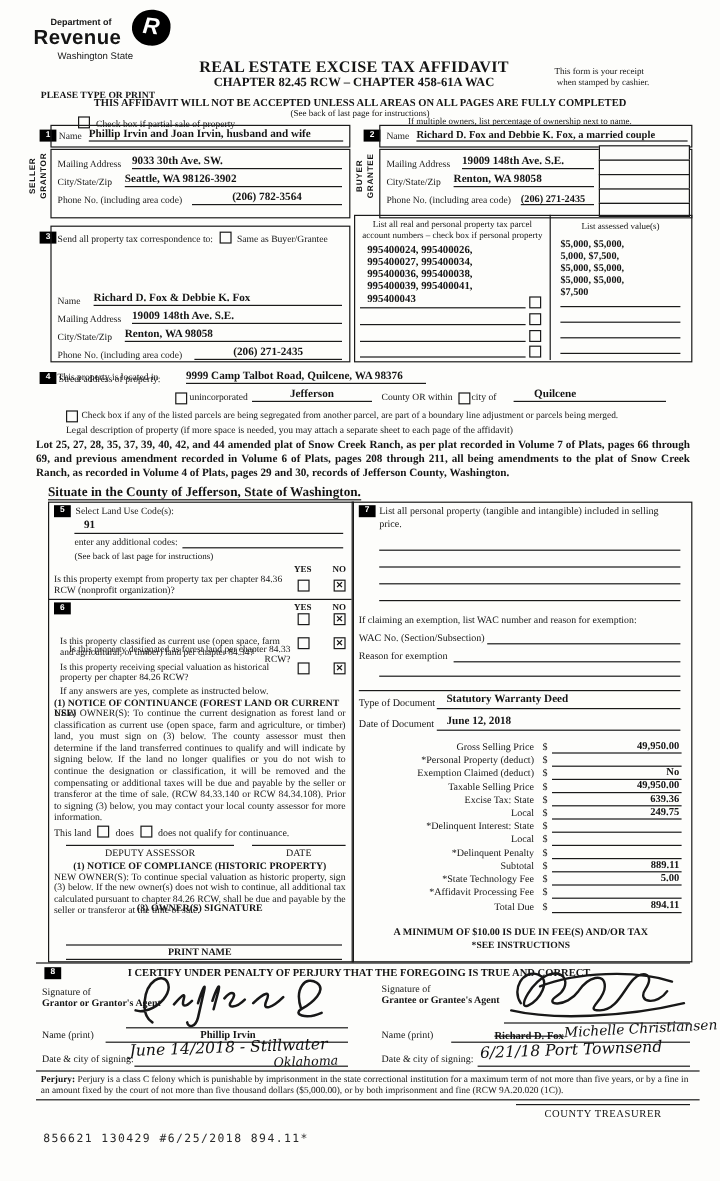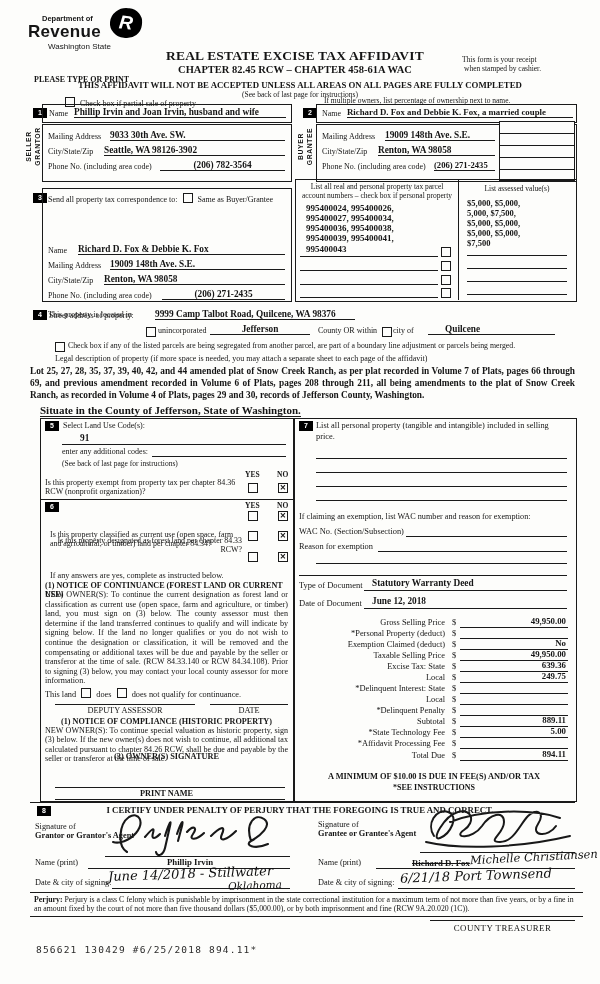--- a/index.html
+++ b/index.html
@@ -52,21 +52,21 @@
   <div class="a lb7" style="left:462px;top:55px;">This form is your receipt</div>
   <div class="a lb7" style="left:464px;top:64px;">when stamped by cashier.</div>
   <div class="a lb" style="left:34px;top:75px;font-weight:600;">PLEASE TYPE OR PRINT</div>
   <div class="a b ctr" style="left:0;top:80px;width:600px;font-size:8.8px;">THIS AFFIDAVIT WILL NOT BE ACCEPTED UNLESS ALL AREAS ON ALL PAGES ARE FULLY COMPLETED</div>
   <div class="a lb7 ctr" style="left:0;top:90px;width:600px;">(See back of last page for instructions)</div>
 
   <div class="a lb" style="left:62px;top:97px;">
     <span class="cbi"></span>
     <span>Check box if partial sale of property</span>
   </div>
-  <div class="a lb7" style="left:324px;top:96px;">If multiple owners, list percentage of ownership next to name.</div>
+  <div class="a lb7" style="left:340px;top:96px;">If multiple owners, list percentage of ownership next to name.</div>
 
   <div class="side" style="left:-2px;top:138px;">
     <span>SELLER</span>
       <span>GRANTOR</span>
   </div>
   <div class="sec" style="left:33px;top:108px;">1</div>
   <div class="box" style="left:42px;top:104px;width:248px;height:17px;"></div>
   <span class="a lb" style="left:49px;top:109px;">Name</span>
   <span class="a v u" style="left:74px;top:107px;width:212px;">Phillip Irvin and Joan Irvin, husband and wife</span>
   <div class="box" style="left:42px;top:124px;width:248px;height:56px;"></div>
@@ -158,40 +158,41 @@
   <div class="a" style="left:68px;top:341px;width:505px;font-size:7.8px;">Check box if any of the listed parcels are being segregated from another parcel, are part of a boundary line adjustment or parcels being merged.</div>
   <div class="a b just" style="left:30px;top:365px;width:545px;font-size:9.3px;line-height:12px;">Lot 25, 27, 28, 35, 37, 39, 40, 42, and 44 amended plat of Snow Creek Ranch, as per plat recorded in Volume 7 of Plats, pages 66 through 69, and previous amendment recorded in Volume 6 of Plats, pages 208 through 211, all being amendments to the plat of Snow Creek Ranch, as recorded in Volume 4 of Plats, pages 29 and 30, records of Jefferson County, Washington.</div>
   <span class="a b u" style="left:40px;top:404px;font-size:11px;text-align:right;">Situate in the County of Jefferson, State of Washington.</span>
 
   <div class="box" style="left:40px;top:418px;width:253px;height:382px;"></div>
   <div class="box" style="left:293px;top:418px;width:282px;height:382px;"></div>
   <div class="ln" style="left:40px;top:499px;width:253px;"></div>
 
   <div class="sec" style="left:45px;top:421px;">5</div>
   <span class="a lb" style="left:63px;top:421px;">Select Land Use Code(s):</span>
-  <span class="a v" style="left:64px;top:433px;padding-left:16px;">91</span>
+  <span class="a v" style="left:54px;top:433px;padding-left:16px;">91</span>
   <div class="ln" style="left:62px;top:444px;width:224px;"></div>
   <span class="a lb" style="left:62px;top:447px;">enter any additional codes:</span>
   <div class="ln" style="left:152px;top:456px;width:134px;"></div>
   <span class="a lb7" style="left:62px;top:459px;">(See back of last page for instructions)</span>
   <span class="a b" style="left:245px;top:470px;font-size:7.5px;">YES</span>
   <span class="a b" style="left:277px;top:470px;font-size:7.5px;">NO</span>
   <div class="a" style="left:45px;top:478px;width:196px;font-size:8px;">Is this property exempt from property tax per chapter 84.36 RCW (nonprofit organization)?</div>
   <span class="cb" style="left:248px;top:483px;"></span>
   <span class="cb" style="left:278px;top:483px;">✕</span>
 
   <div class="sec" style="left:45px;top:502px;">6</div>
   <span class="a b" style="left:245px;top:501px;font-size:7.5px;">YES</span>
   <span class="a b" style="left:277px;top:501px;font-size:7.5px;">NO</span>
   <div class="a" style="left:50px;top:536px;width:192px;font-size:7.9px;text-align:right;">Is this property designated as forest land per chapter 84.33 RCW?</div>
   <span class="cb" style="left:248px;top:511px;"></span>
   <span class="cb" style="left:278px;top:511px;">✕</span>
   <div class="a" style="left:50px;top:530px;width:192px;font-size:7.9px;">Is this property classified as current use (open space, farm and agricultural, or timber) land per chapter 84.34?</div>
   <span class="cb" style="left:248px;top:531px;"></span>
   <span class="cb" style="left:278px;top:531px;">✕</span>
+  <div class="a" style="left:50px;top:551px;width:192px;font-size:7.9px;">Is this property receiving special valuation as historical property per chapter 84.26 RCW?</div>
   <span class="cb" style="left:248px;top:552px;"></span>
   <span class="cb" style="left:278px;top:552px;">✕</span>
   <div class="a" style="left:50px;top:571px;font-size:8.2px;">If any answers are yes, complete as instructed below.</div>
   <div class="a b" style="left:45px;top:581px;width:245px;font-size:8.1px;">(1) NOTICE OF CONTINUANCE (FOREST LAND OR CURRENT USE)</div>
   <div class="a just" style="left:45px;top:590px;width:243px;font-size:8.1px;line-height:9.6px;">NEW OWNER(S):  To continue the current designation as forest land or classification as current use (open space, farm and agriculture, or timber) land, you must sign on (3) below.  The county assessor must then determine if the land transferred continues to qualify and will indicate by signing below.  If the land no longer qualifies or you do not wish to continue the designation or classification, it will be removed and the compensating or additional taxes will be due and payable by the seller or transferor at the time of sale.  (RCW 84.33.140 or RCW 84.34.108).  Prior to signing (3) below, you may contact your local county assessor for more information.</div>
   <div class="a" style="left:45px;top:688px;font-size:8.3px;">
     <span>This land</span>
     <span class="cbi"></span>
     <span>does</span>
     <span class="cbi"></span>

